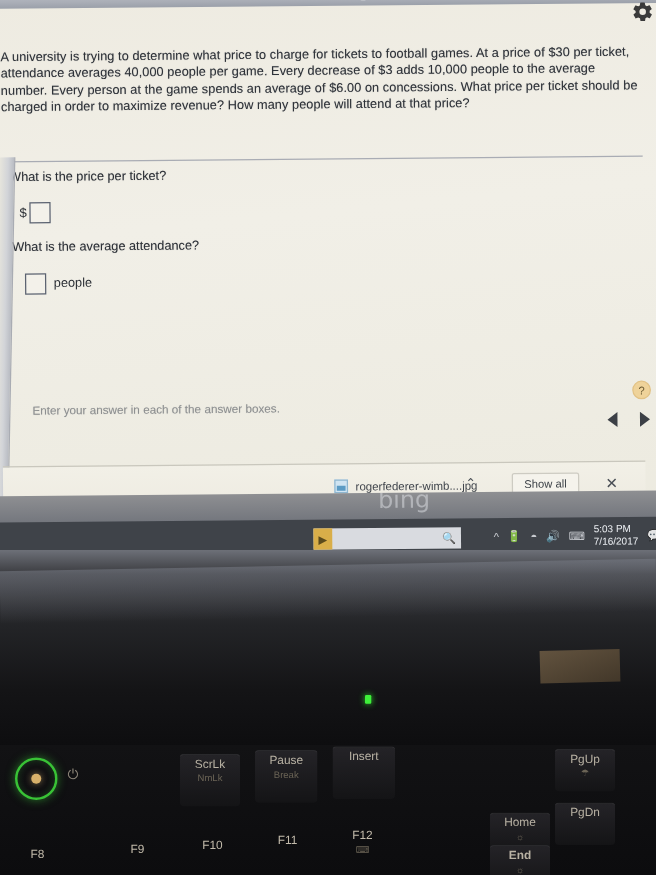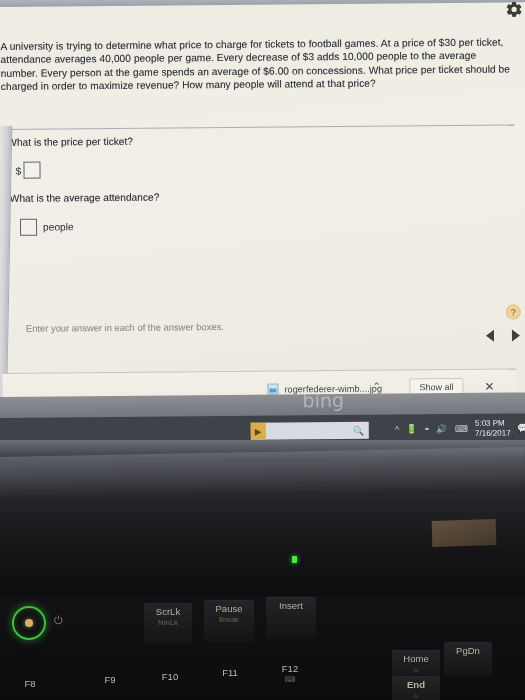--- a/index.html
+++ b/index.html
@@ -344,20 +344,24 @@
     <span class="main">Insert</span>
   </div>
   <div class="key" style="left:204px; top:600px; width:50px; height:42px;">
     <span class="main">Pause</span>
     <span class="sub">Break</span>
   </div>
   <div class="key" style="left:392px; top:602px; width:48px; height:34px;margin-top:48px;">
     <span class="main">Home</span>
     <span class="sub">☼</span>
   </div>
+  <div class="key" style="left:444px; top:599px; width:48px; height:34px;">
+    <span class="main">PgUp</span>
+    <span class="sub">☂</span>
+  </div>
   <div class="key" style="left:392px; top:676px; width:48px; height:34px;font-weight:bold;">
     <span class="main">End</span>
     <span class="sub">☼</span>
   </div>
   <div class="key" style="left:444px; top:642px; width:48px; height:34px;">
     <span class="main">PgDn</span>
   </div>
 
   <div class="key fk" style="left:8px;  top:676px; width:44px; height:30px; background:transparent; border:none;">
     <span class="main">F8</span>

